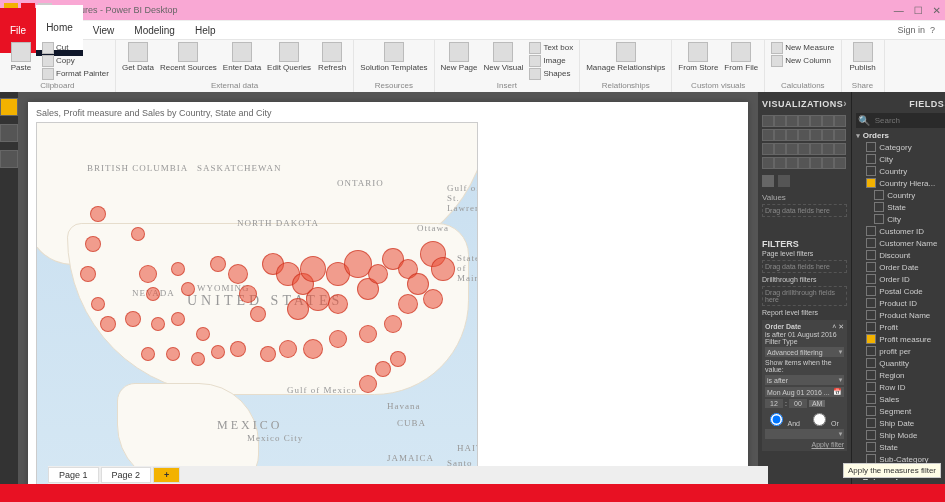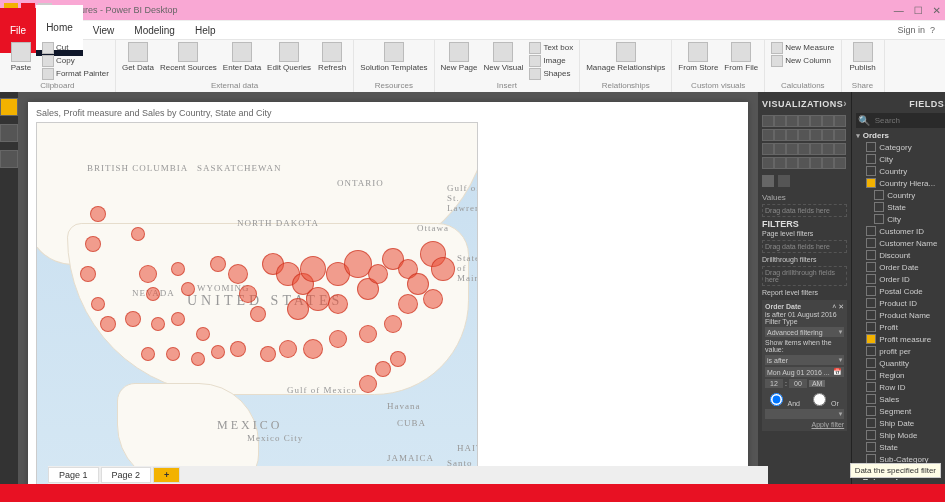--- a/index.html
+++ b/index.html
@@ -40,21 +40,21 @@
 .bubble{position:absolute;border-radius:50%;background:rgba(234,80,56,.55);border:1px solid rgba(200,40,20,.6)}
 .rightpanes{width:190px;background:#3a3a3a;display:flex}
 .vispane{width:88px;background:#3a3a3a;padding:4px;color:#ccc;display:flex;flex-direction:column}
 .fieldspane{width:92px;background:#3a3a3a;padding:4px;color:#ccc;display:flex;flex-direction:column;border-left:1px solid #222}
 .panetitle{font-size:9px;font-weight:bold;letter-spacing:.5px;color:#ddd;padding:2px 0;display:flex;justify-content:flex-end;align-items:center}
 .panetitle .exp{font-size:10px;color:#aaa}
 .visgrid{display:grid;grid-template-columns:repeat(7,10px);gap:2px;margin:4px 0}
 .visgrid span{width:10px;height:10px;background:#555;border:1px solid #666}
 .section{font-size:8px;color:#aaa;margin-top:4px}
 .dropzone{font-size:7px;color:#888;border:1px dashed #555;padding:2px;margin:2px 0}
-.filtershdr{font-size:9px;font-weight:bold;color:#ddd;margin-top:0}
+.filtershdr{font-size:9px;font-weight:bold;color:#ddd;margin-top:20px}
 .filteritem{font-size:7px;color:#ccc;padding:1px 0}
 .filtercard{background:#444;padding:3px;margin-top:3px;font-size:7px;color:#ccc}
 .filtercard .sel{background:#555;padding:1px 2px;margin:2px 0;display:flex;justify-content:space-between;align-items:center}
 .filtercard .sel .dd{font-size:7px;color:#aaa}
 .filtercard input[type=text]{width:100%;background:#555;border:none;color:#ccc;font-size:7px;padding:1px}
 .filtercard .timerow{display:flex;gap:2px;align-items:center;margin:2px 0}
 .filtercard .timerow input{width:16px;text-align:center}
 .filtercard .timerow .ampm{background:#666;padding:0 3px}
 .andor{display:flex;gap:8px;font-size:7px;margin:2px 0}
 .applybtn{text-align:right;font-size:7px;color:#aaa;text-decoration:underline;cursor:pointer}
@@ -539,14 +539,14 @@
             <span>People</span>
           </div>
           <div class="fnode table">
             <span>Returned</span>
           </div>
         </div>
     </div>
   </div>
 </div>
 
-<div class="tooltip">Data the specified filter</div>
+<div class="tooltip">Apply the measures filter</div>
 <div class="statusbar"></div>
 
 </body></html>

